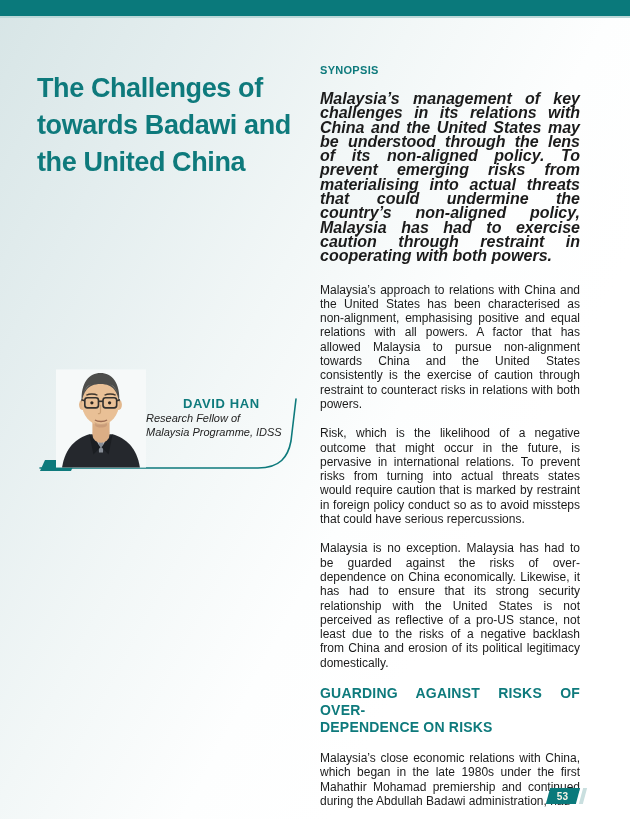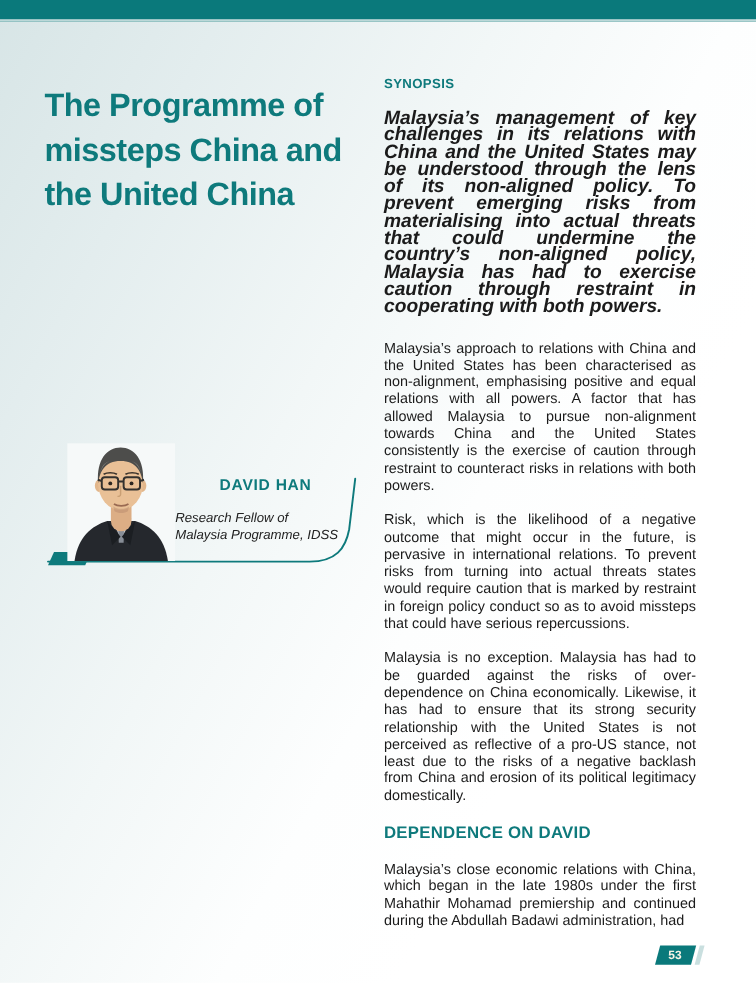--- a/index.html
+++ b/index.html
@@ -31,21 +31,21 @@
   .title > div { white-space: nowrap; }
   .author-photo-wrap {
     position: absolute; left: 56px; top: 369px;
     width: 90px; height: 99px;
   }
   .author-info {
     position: absolute; left: 146px; top: 396px; width: 160px;
   }
   .author-name {
     color: #0e7a7c; font-size: 13px; font-weight: bold;
-    letter-spacing: 0.6px; line-height: 15px; margin-bottom: 15px;
+    letter-spacing: 0.6px; line-height: 15px; margin-bottom: 1px;
     white-space: nowrap;
     padding-left: 37px;
   }
   .author-role {
     font-style: italic; font-weight: normal; color: #222;
     font-size: 11px; line-height: 13.5px; white-space: nowrap;
   }
   .swoosh {
     position: absolute; left: 30px; top: 393px;
     width: 280px; height: 80px;
@@ -94,22 +94,22 @@
   }
 </style>
 </head>
 <body>
 
 <div class="page">
 
   <div class="top-band"></div>
 
   <div class="title">
-    <div>The Programme of</div>
-    <div>missteps China and</div>
+    <div>The Challenges of</div>
+    <div>towards Badawi and</div>
     <div>the United China</div>
   </div>
 
   <svg class="swoosh" viewBox="0 0 280 80">
     <path d="M 10 75 L 228 75 C 250 75 258 64 261 48 L 266 6" fill="none" stroke="#0e7a7c" stroke-width="1.6" stroke-linecap="round"></path>
     <polygon points="15,67 46,67 41,78 10,78" fill="#0e7a7c"></polygon>
   </svg>
 
   <div class="author-photo-wrap">
     <svg viewBox="0 0 89 97" width="90" height="99">
@@ -151,21 +151,22 @@
 
   <div class="right-col">
     <div class="sec-heading">SYNOPSIS</div>
     <div class="synopsis-body">Malaysia’s management of key challenges in its relations with China and the United States may be understood through the lens of its non-aligned policy. To prevent emerging risks from materialising into actual threats that could undermine the country’s non-aligned policy, Malaysia has had to exercise caution through restraint in cooperating with both powers.</div>
 
     <div class="body-para">Malaysia’s approach to relations with China and the United States has been characterised as non-alignment, emphasising positive and equal relations with all powers. A factor that has allowed Malaysia to pursue non-alignment towards China and the United States consistently is the exercise of caution through restraint to counteract risks in relations with both powers.</div>
     <div class="body-para">Risk, which is the likelihood of a negative outcome that might occur in the future, is pervasive in international relations. To prevent risks from turning into actual threats states would require caution that is marked by restraint in foreign policy conduct so as to avoid missteps that could have serious repercussions.</div>
     <div class="body-para">Malaysia is no exception. Malaysia has had to be guarded against the risks of over-dependence on China economically. Likewise, it has had to ensure that its strong security relationship with the United States is not perceived as reflective of a pro-US stance, not least due to the risks of a negative backlash from China and erosion of its political legitimacy domestically.</div>
 
     <div class="big-heading">
-      <div>DEPENDENCE ON DAVID</div>
+      <div class="justify-last">GUARDING AGAINST RISKS OF OVER-</div>
+      <div>DEPENDENCE ON RISKS</div>
     </div>
     <div class="body-para">Malaysia’s close economic relations with China, which began in the late 1980s under the first Mahathir Mohamad premiership and continued during the Abdullah Badawi administration, had</div>
   </div>
 
   <div class="page-badge">
     <span>53</span>
   </div>
   <div class="page-badge-edge"></div>
 
 </div>

